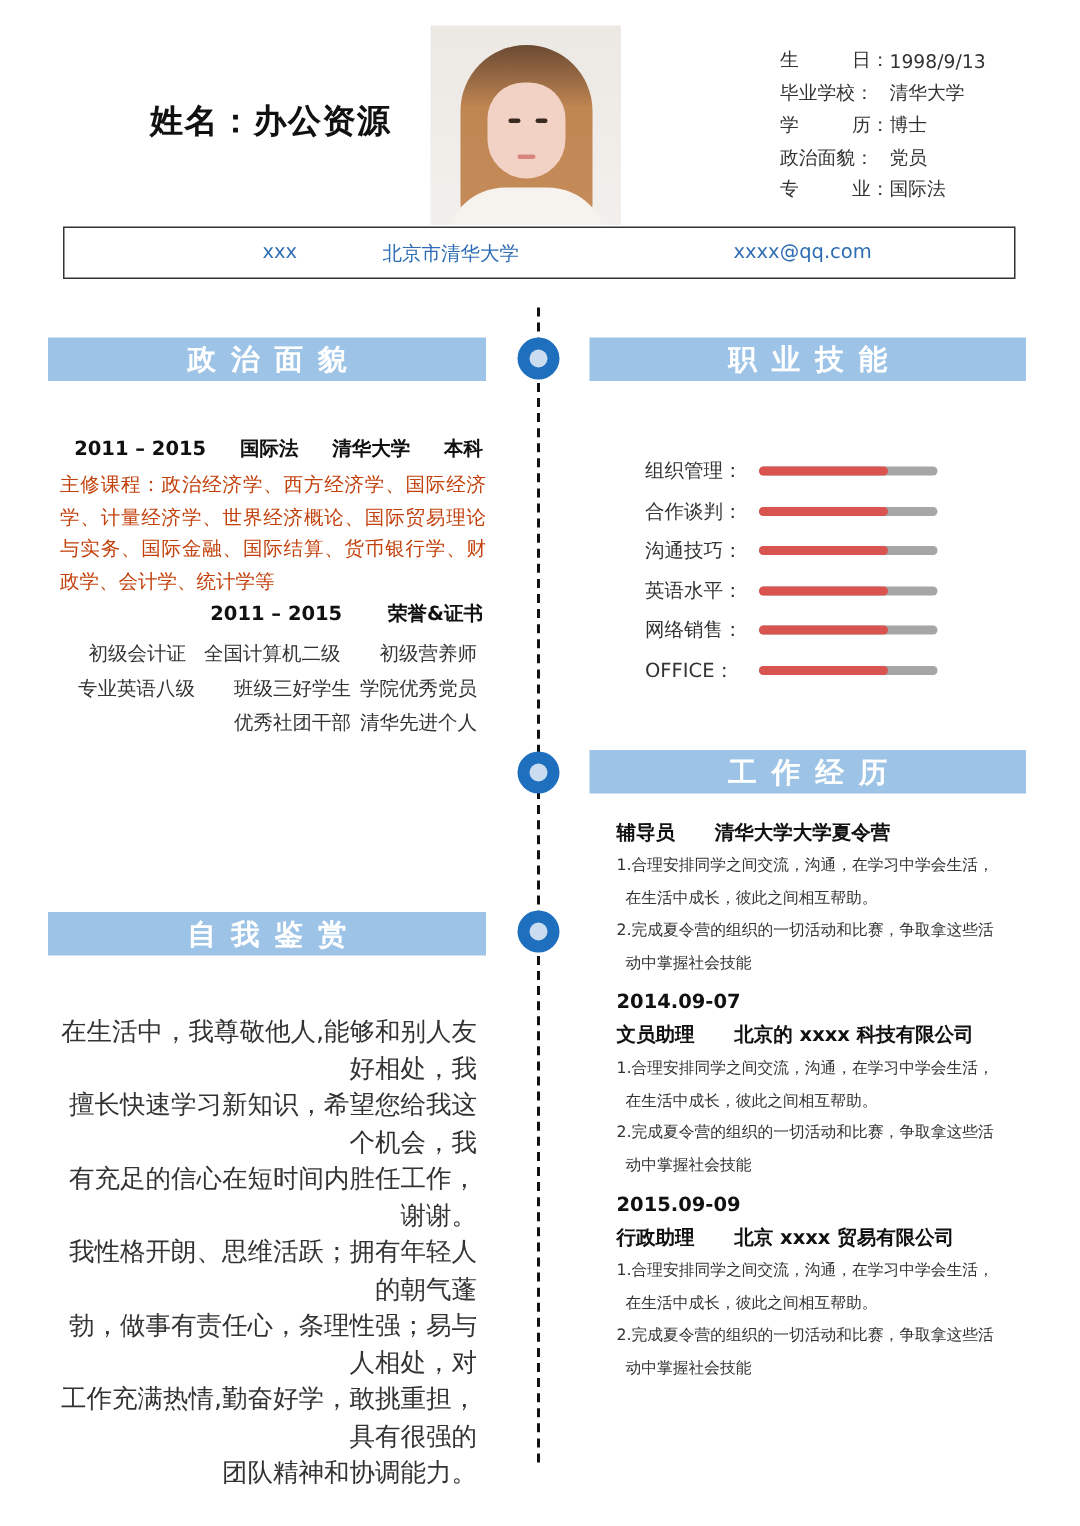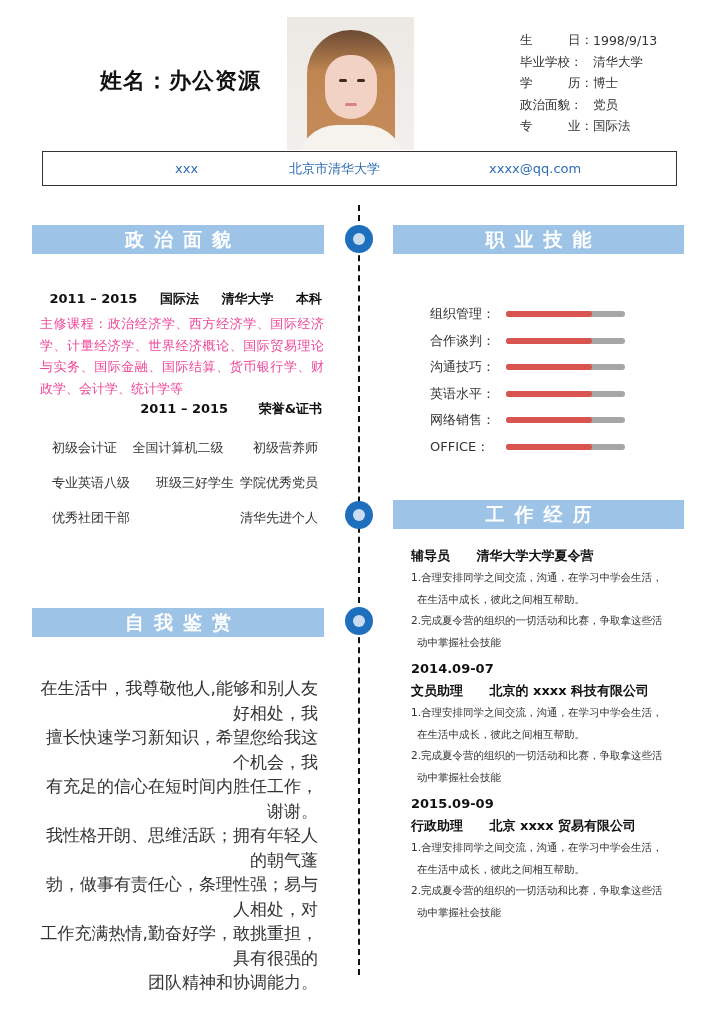--- a/index.html
+++ b/index.html
@@ -17,38 +17,38 @@
   .photo .shirt { position: absolute; left: 10px; top: 108px; width: 108px; height: 40px; border-radius: 40px 40px 0 0; background: #f6f2ee; }
 
   .info { position: absolute; left: 520px; top: 30px; font-size: 12.5px; color: #333; }
   .info-row { display: flex; height: 21.5px; align-items: center; }
   .info-label { width: 73px; display: flex; justify-content: space-between; }
   .info-label span { display: inline-block; }
   .info-value { margin-left: 0px; }
 
   .contact-box { position: absolute; left: 42px; top: 151px; width: 635px; height: 35px; border: 1.3px solid #333; display: flex; align-items: center; font-size: 13px; color: #2e6db4; padding-left: 32px; }
   .contact-box .c1 { position: absolute; left: 132px; }
-  .contact-box .c2 { position: absolute; left: 246px; }
+  .contact-box .c2 { position: absolute; left: 212px; }
   .contact-box .c3 { position: absolute; left: 446px; }
 
   .timeline { position: absolute; left: 358px; top: 205px; width: 0; height: 770px; border-left: 2px dashed #111; }
   .dot { position: absolute; left: 345px; width: 28px; height: 28px; border-radius: 50%; background: #1f6fbf; display: flex; align-items: center; justify-content: center; }
   .dot .inner { width: 12px; height: 12px; border-radius: 50%; background: #c9dcf0; }
 
   .section-bar { position: absolute; height: 29px; background: #9dc3e6; color: #fff; font-size: 19px; font-weight: bold; letter-spacing: 10px; display: flex; align-items: center; justify-content: center; text-indent: 10px; }
 
   .edu-head { position: absolute; right: 398px; top: 290px; font-size: 13px; font-weight: bold; color: #111; white-space: nowrap; }
   .edu-head span { margin-left: 18px; }
   .edu-head span:first-child { margin-left: 0; }
-  .edu-courses { position: absolute; left: 40px; top: 313px; width: 284px; font-size: 13px; line-height: 21.5px; color: #ec4899; text-align: justify; }
+  .edu-courses { position: absolute; left: 40px; top: 313px; width: 284px; font-size: 13px; line-height: 21.5px; color: #c2410c; text-align: justify; }
 
   .honor-head { position: absolute; right: 398px; top: 400px; font-size: 13px; font-weight: bold; color: #111; white-space: nowrap; }
   .honor-head span + span { margin-left: 26px; }
   .honors { position: absolute; right: 402px; top: 424px; font-size: 13px; color: #333; }
-  .honor-row { display: flex; justify-content: space-between; height: 23px; align-items: center; margin-top: 12px; }
+  .honor-row { display: flex; justify-content: flex-end; height: 23px; align-items: center; }
   .honor-row span { margin-left: 12px; }
 
   .skills { position: absolute; left: 430px; top: 301px; }
   .skill-row { display: flex; align-items: center; height: 26.5px; }
   .skill-label { width: 76px; font-size: 13px; color: #333; }
   .skill-track { position: relative; width: 119px; height: 6px; border-radius: 3px; background: #a6a6a6; }
   .skill-fill { position: absolute; left: 0; top: 0; height: 6px; border-radius: 3px; background: #d9534f; }
 
   .self-text { position: absolute; left: 34px; top: 676px; width: 284px; font-size: 17px; line-height: 24.5px; color: #333; text-align: right; }
 

